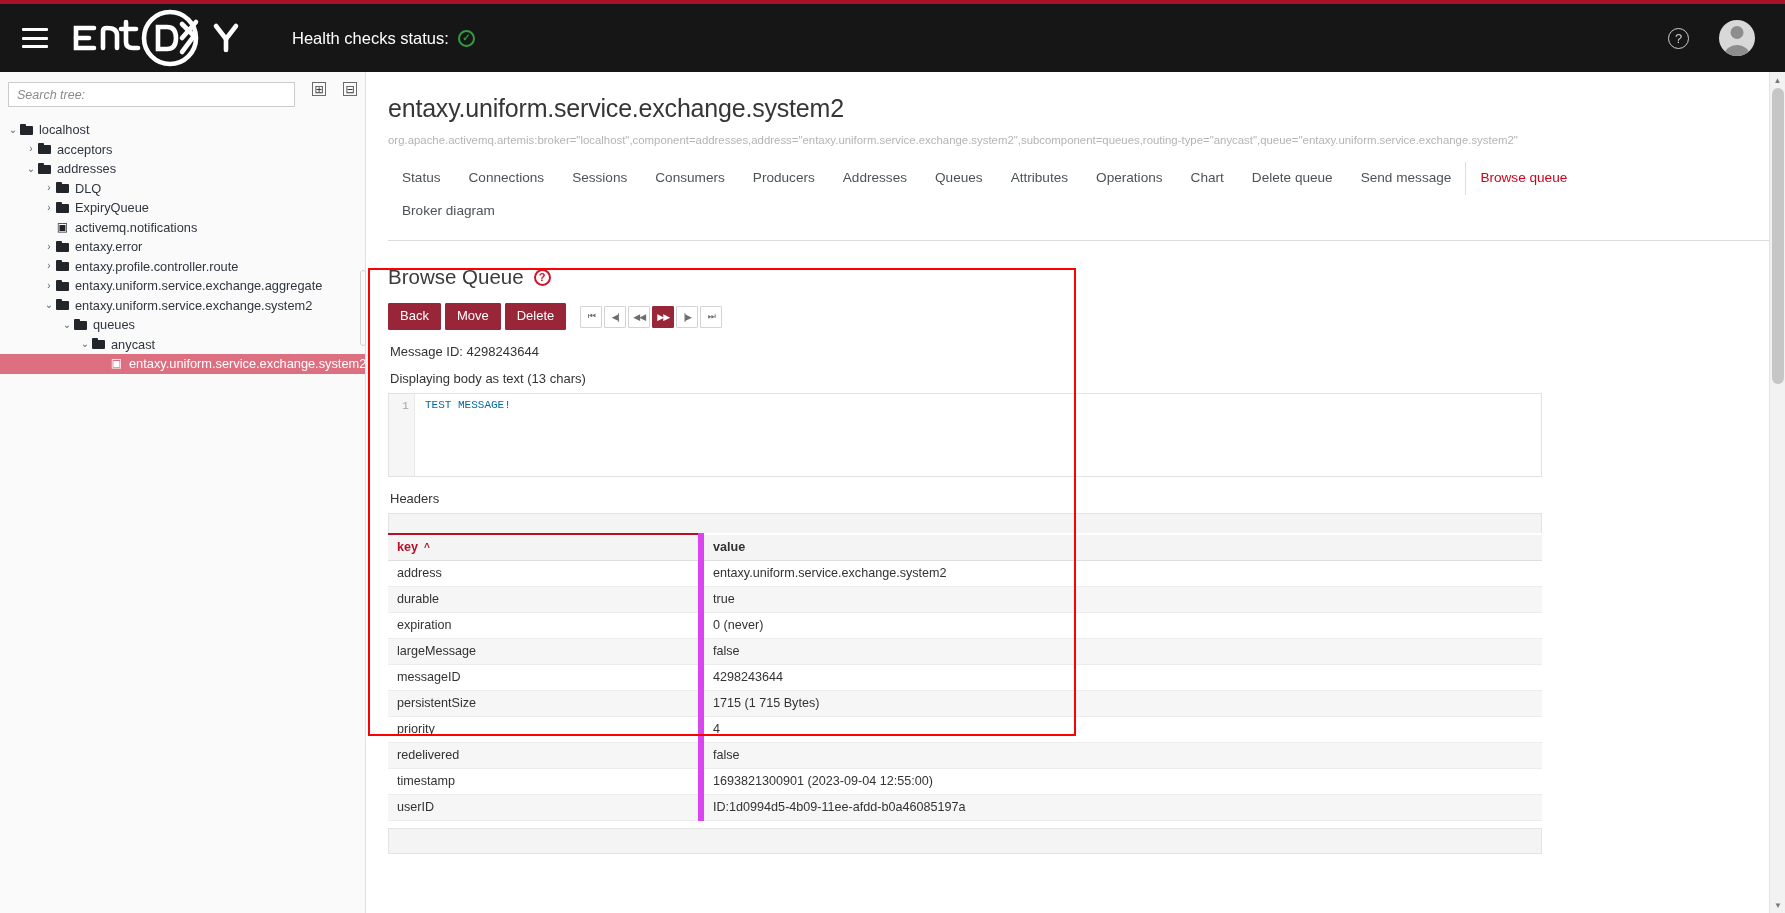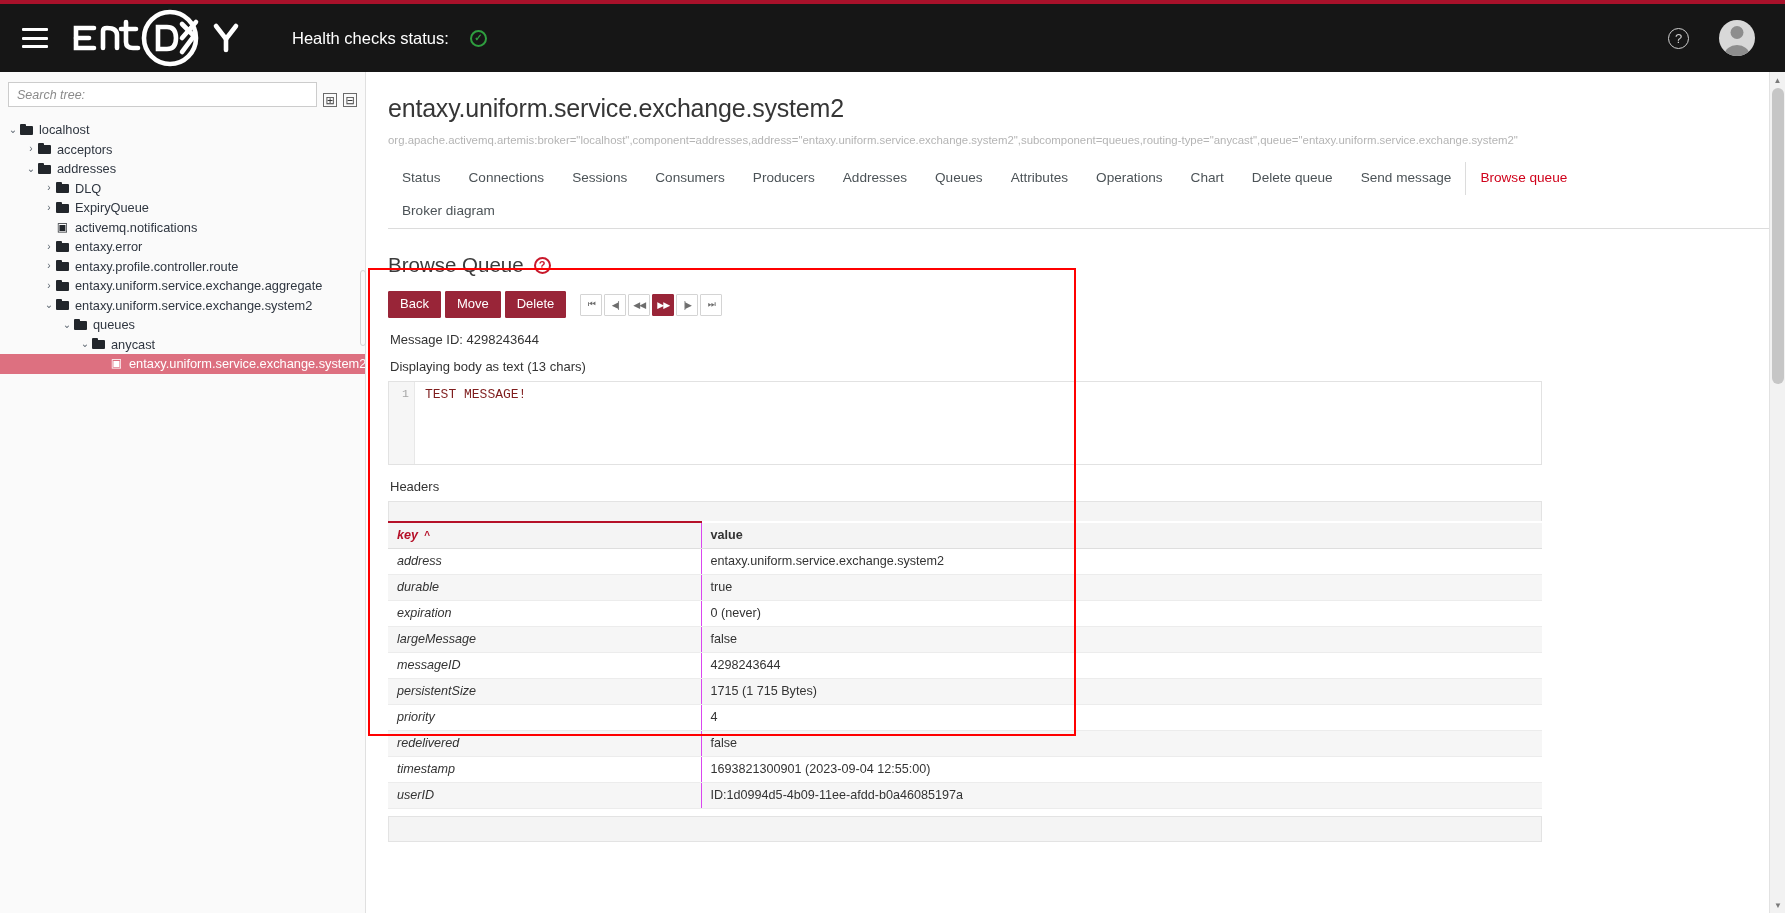--- a/index.html
+++ b/index.html
@@ -38,21 +38,21 @@
   }
   .hamburger span { display: block; height: 3px; background: #fff; border-radius: 1px; }
 
   .logo-wrap { display: flex; align-items: center; height: 68px; }
   .logo-svg { display: block; }
 
   .health {
     margin-left: 36px;
     display: flex;
     align-items: center;
-    gap: 21px;
+    gap: 9px;
     color: #fff;
     font-size: 16.5px;
   }
   .health-check {
     width: 17px; height: 17px;
     border-radius: 50%;
     border: 2px solid #2f9e3f;
     display: flex; align-items: center; justify-content: center;
     color: #2f9e3f;
     font-size: 10px;
@@ -110,23 +110,23 @@
     width: 366px;
     min-width: 366px;
     background: #fafafa;
     border-right: 1px solid #e0e0e0;
     display: flex;
     flex-direction: column;
     position: relative;
   }
   .search-row {
     display: flex;
-    align-items: flex-end;
+    align-items: flex-start;
     padding: 10px 8px 8px 8px;
-    gap: 6px;
+    gap: 17px;
     background: #fafafa;
   }
   .search-input {
     flex: 1;
     height: 25px;
     border: 1px solid #cccccc;
     background: #fff;
     padding: 2px 8px;
     font-size: 12.5px;
     font-family: "Liberation Sans", sans-serif;
@@ -238,21 +238,21 @@
   .page-subtitle {
     font-size: 11.4px;
     color: #b4b4b4;
     margin: 11px 0 0 22px;
     white-space: nowrap;
   }
 
   .tabs {
     margin: 16px 0 0 22px;
     border-bottom: 1px solid #dcdcdc;
-    padding-bottom: 0;
+    padding-bottom: 12px;
     width: calc(100% - 22px);
   }
   .tab-row { display: flex; flex-wrap: wrap; align-items: flex-start; }
   .tab {
     font-size: 13.6px;
     color: #4c5357;
     padding: 8px 14px 10px 14px;
     cursor: pointer;
     white-space: nowrap;
     text-decoration: none;
@@ -357,22 +357,22 @@
     border-right: 1px solid #e8e8e8;
     color: #a5a5a5;
     font-family: "Liberation Mono", monospace;
     font-size: 11.5px;
     text-align: right;
     padding: 5px 5px 0 0;
   }
   .code-text {
     flex: 1;
     font-family: "Liberation Mono", monospace;
-    font-size: 13px;
-    color: #7f1d1d;
+    font-size: 11px;
+    color: #0369a1;
     padding: 5px 0 0 10px;
     white-space: pre;
   }
 
   .sub-head {
     font-size: 13px;
     color: #333;
     margin-top: 14px;
     padding-left: 2px;
   }
@@ -408,21 +408,21 @@
   .dtable td {
     padding: 5px 0 6px 9px;
     border-bottom: 1px solid #ececec;
     color: #333;
     overflow: hidden;
     text-overflow: ellipsis;
     white-space: nowrap;
   }
   .dtable tbody tr:nth-child(even) { background: #f6f6f6; }
   .dtable tbody tr:nth-child(odd) { background: #ffffff; }
-  .col-key { width: 313px; border-right: 1px solid #d946ef; font-style: italic; }
+  .col-key { width: 313px; border-right: 6px solid #d946ef; }
 
   .props-head {
     font-size: 13.4px;
     color: #333;
     margin-top: 13px;
     padding-left: 2px;
   }
   .props-box {
     margin-top: 7px;
     width: 1154px;

